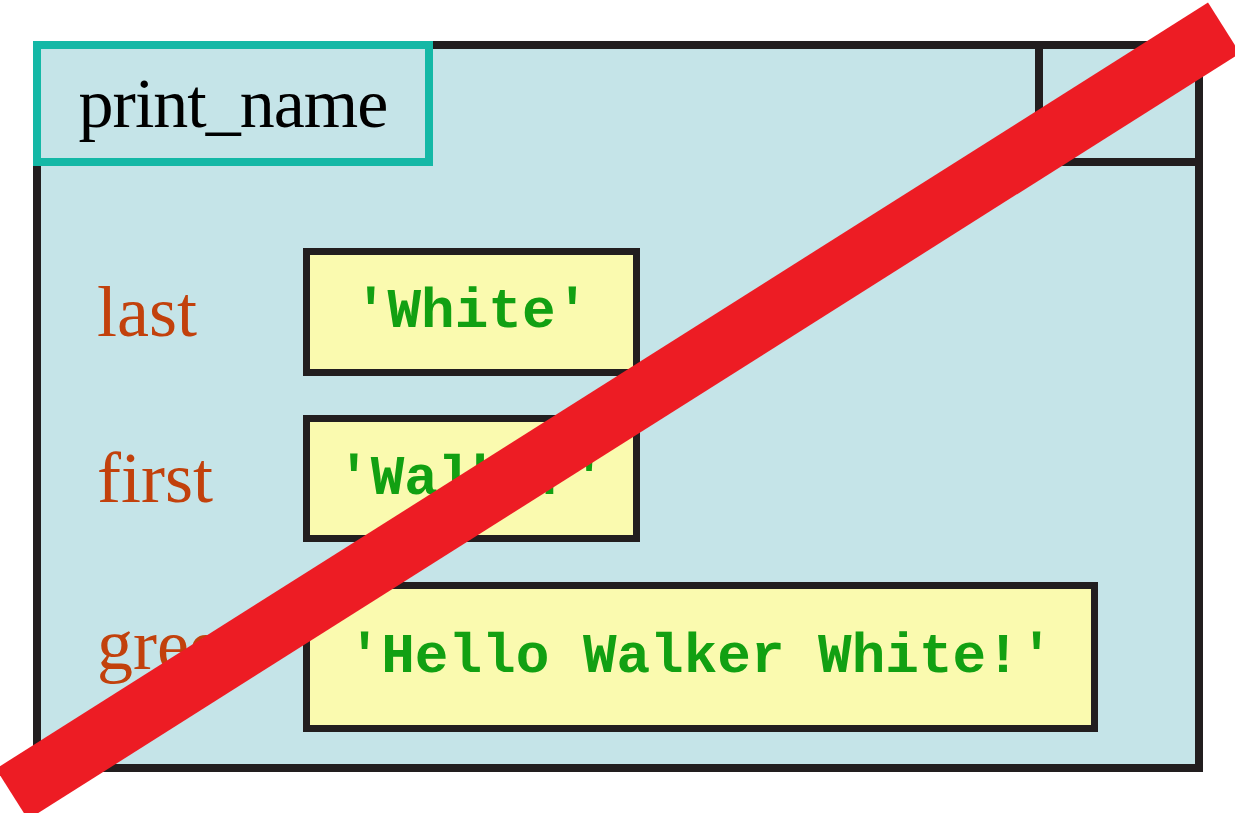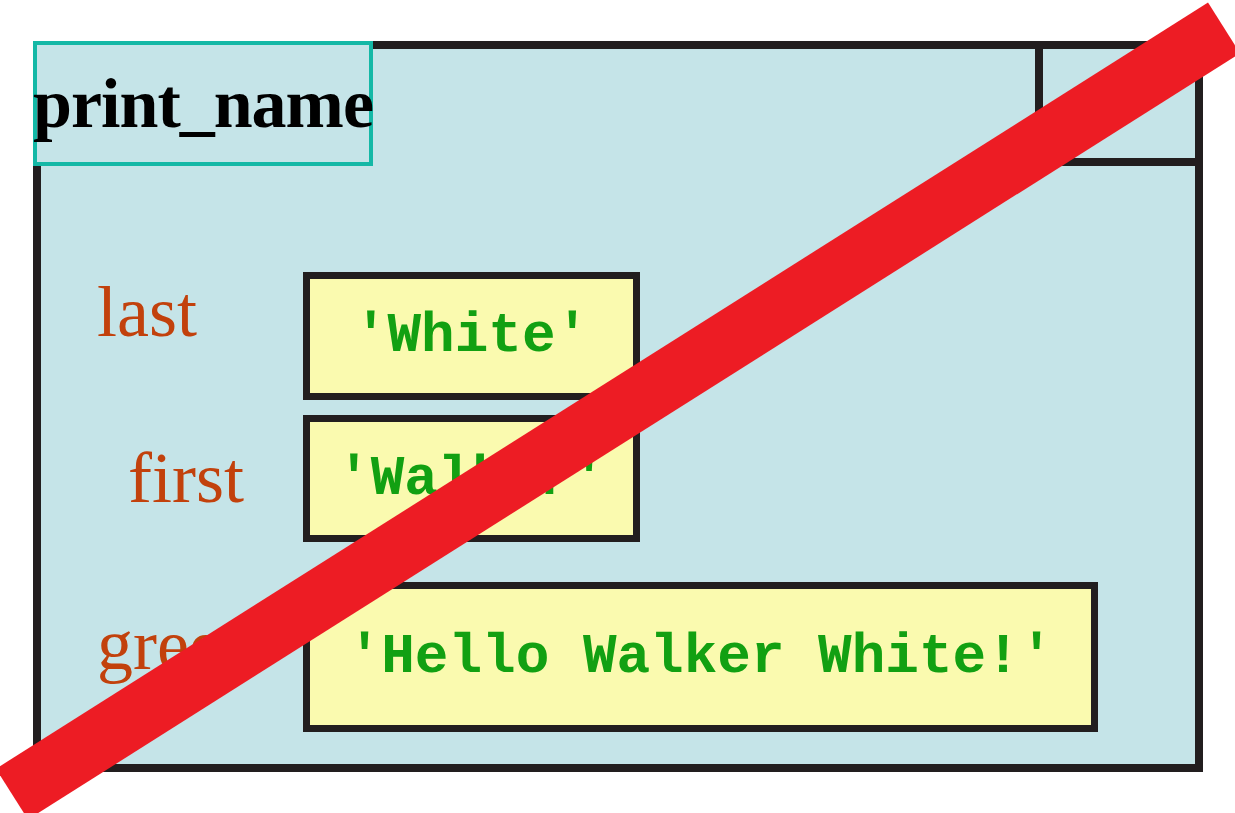--- a/index.html
+++ b/index.html
@@ -24,29 +24,29 @@
     height: 731px;
     background: #c5e4e8;
     border: 8px solid #221e1f;
     box-sizing: border-box;
   }
   
   .tab {
     position: absolute;
     left: 33px;
     top: 41px;
-    width: 340px;
+    width: 400px;
     height: 125px;
-    border: 4px solid #14b8a6;
+    border: 8px solid #14b8a6;
     box-sizing: border-box;
     background: #c5e4e8;
     display: flex;
     align-items: center;
     justify-content: center;
-    font-weight: bold;
+    font-weight: normal;
     font-size: 70px;
     letter-spacing: -1px;
     color: #000000;
   }
   
   .corner-box {
     position: absolute;
     left: 1035px;
     top: 41px;
     width: 168px;
@@ -59,39 +59,39 @@
   .var-label {
     position: absolute;
     left: 97px;
     width: 200px;
     display: flex;
     align-items: center;
     font-size: 72px;
     color: #c2410c;
   }
   .var-label.row-last  { top: 248px; height: 128px; }
-  .var-label.row-first { top: 415px; height: 127px; margin-left: 31px; }
+  .var-label.row-first { top: 415px; height: 127px; }
   .var-label.row-greet { top: 582px; height: 127px; }
   
   .value-box {
     position: absolute;
     left: 303px;
     background: #fafaaf;
     border: 7px solid #221e1f;
     box-sizing: border-box;
     display: flex;
     align-items: center;
     justify-content: center;
     font-family: "Liberation Mono", monospace;
     font-weight: bold;
     font-size: 56px;
     color: #12a012;
     white-space: nowrap;
   }
-  .value-box.row-last  { top: 248px; width: 337px; height: 128px; margin-top: 24px; }
+  .value-box.row-last  { top: 248px; width: 337px; height: 128px; }
   .value-box.row-first { top: 415px; width: 337px; height: 127px; }
   .value-box.row-greet { top: 582px; width: 795px; height: 150px; }
   
   .stripe {
     position: absolute;
     left: -99px;
     top: 381px;
     width: 1434px;
     height: 60px;
     background: #ed1c24;

